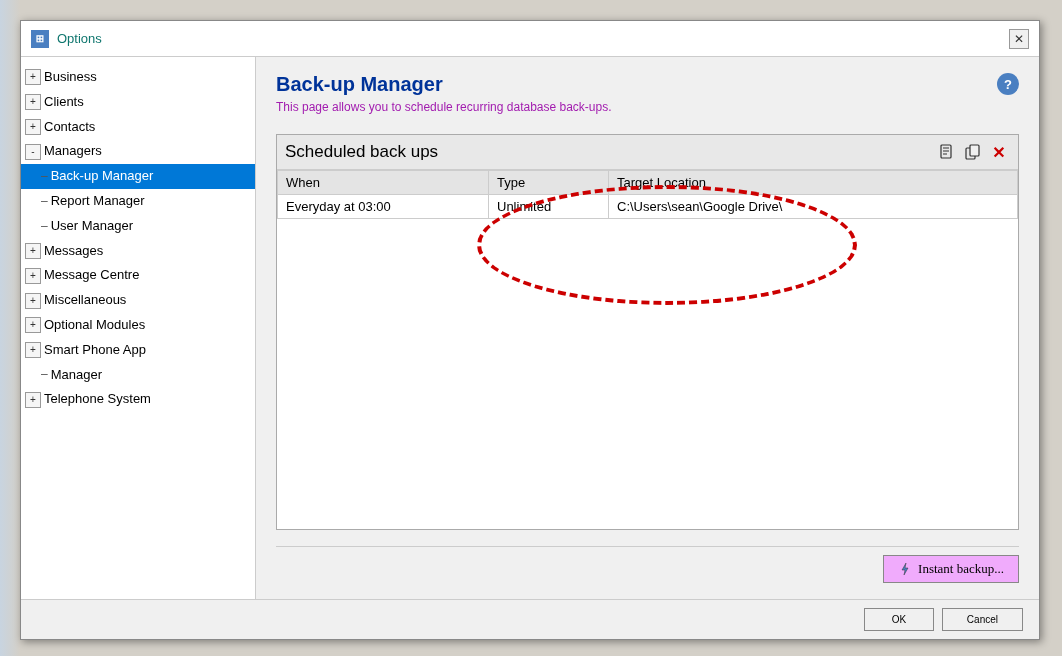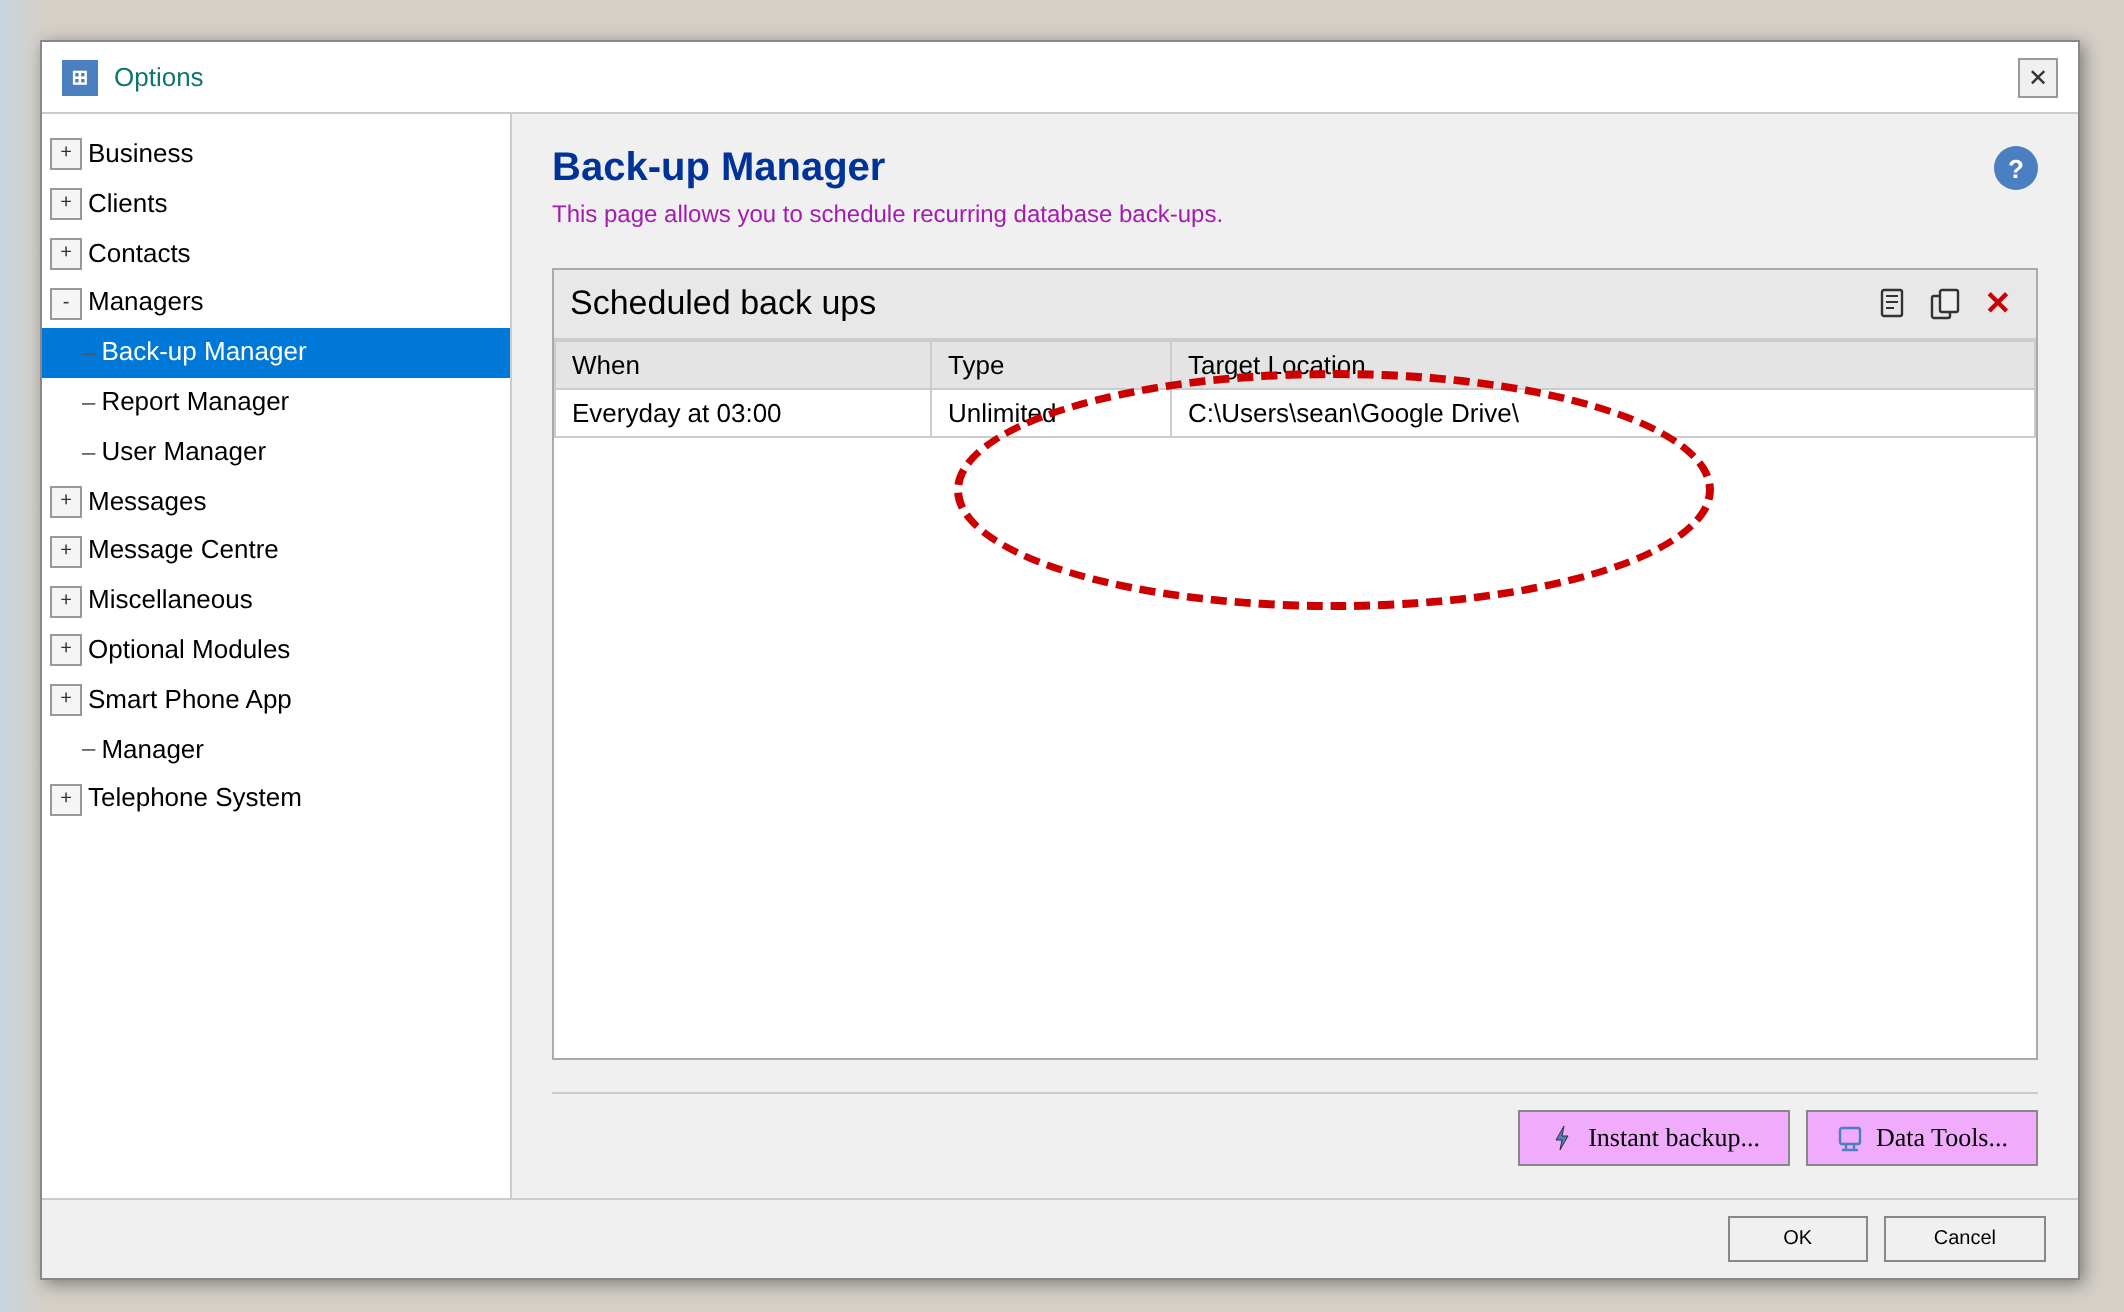--- a/index.html
+++ b/index.html
@@ -416,21 +416,21 @@
                   <rect x="5" y="1" width="9" height="11" rx="1" fill="#f0f0f0" stroke="#333" stroke-width="1.2"></rect>
                 </svg>
             </button>
             <button class="toolbar-btn" title="Delete" style="color:#cc0000; font-size:16px; font-weight:bold;">✕</button>
           </div>
         </div>
 
         <table class="backup-table">
           <thead>
             <tr>
-              <th style="width:188px;">When</th>
+              <th style="width:211px;">When</th>
               <th style="width:120px;">Type</th>
               <th>Target Location</th>
             </tr>
           </thead>
           <tbody>
             <tr class="data-row">
               <td>Everyday at 03:00</td>
               <td>Unlimited</td>
               <td>C:\Users\sean\Google Drive\</td>
             </tr>
@@ -441,30 +441,20 @@
 
       </div>
 
       <div class="bottom-buttons">
         <button class="action-btn">
           <svg width="14" height="14" viewBox="0 0 14 14">
               <polygon points="8,1 4,8 7,8 6,13 10,6 7,6" fill="#4a7fc1" stroke="#333" stroke-width="0.5"></polygon>
             </svg>
           <span>Instant backup...</span>
         </button>
-        <button class="action-btn">
-          <svg width="14" height="14" viewBox="0 0 14 14">
-              <rect x="2" y="2" width="10" height="8" rx="1" fill="none" stroke="#4a7fc1" stroke-width="1.2"></rect>
-              <line x1="2" y1="10" x2="12" y2="10" stroke="#4a7fc1" stroke-width="1"></line>
-              <line x1="5" y1="10" x2="5" y2="13" stroke="#4a7fc1" stroke-width="1.2"></line>
-              <line x1="9" y1="10" x2="9" y2="13" stroke="#4a7fc1" stroke-width="1.2"></line>
-              <line x1="3" y1="13" x2="11" y2="13" stroke="#4a7fc1" stroke-width="1.2"></line>
-            </svg>
-          <span>Data Tools...</span>
-        </button>
       </div>
 
     </div>
   </div>
 
   <div class="ok-cancel-row">
     <button class="ok-btn">OK</button>
     <button class="cancel-btn">Cancel</button>
   </div>
 

